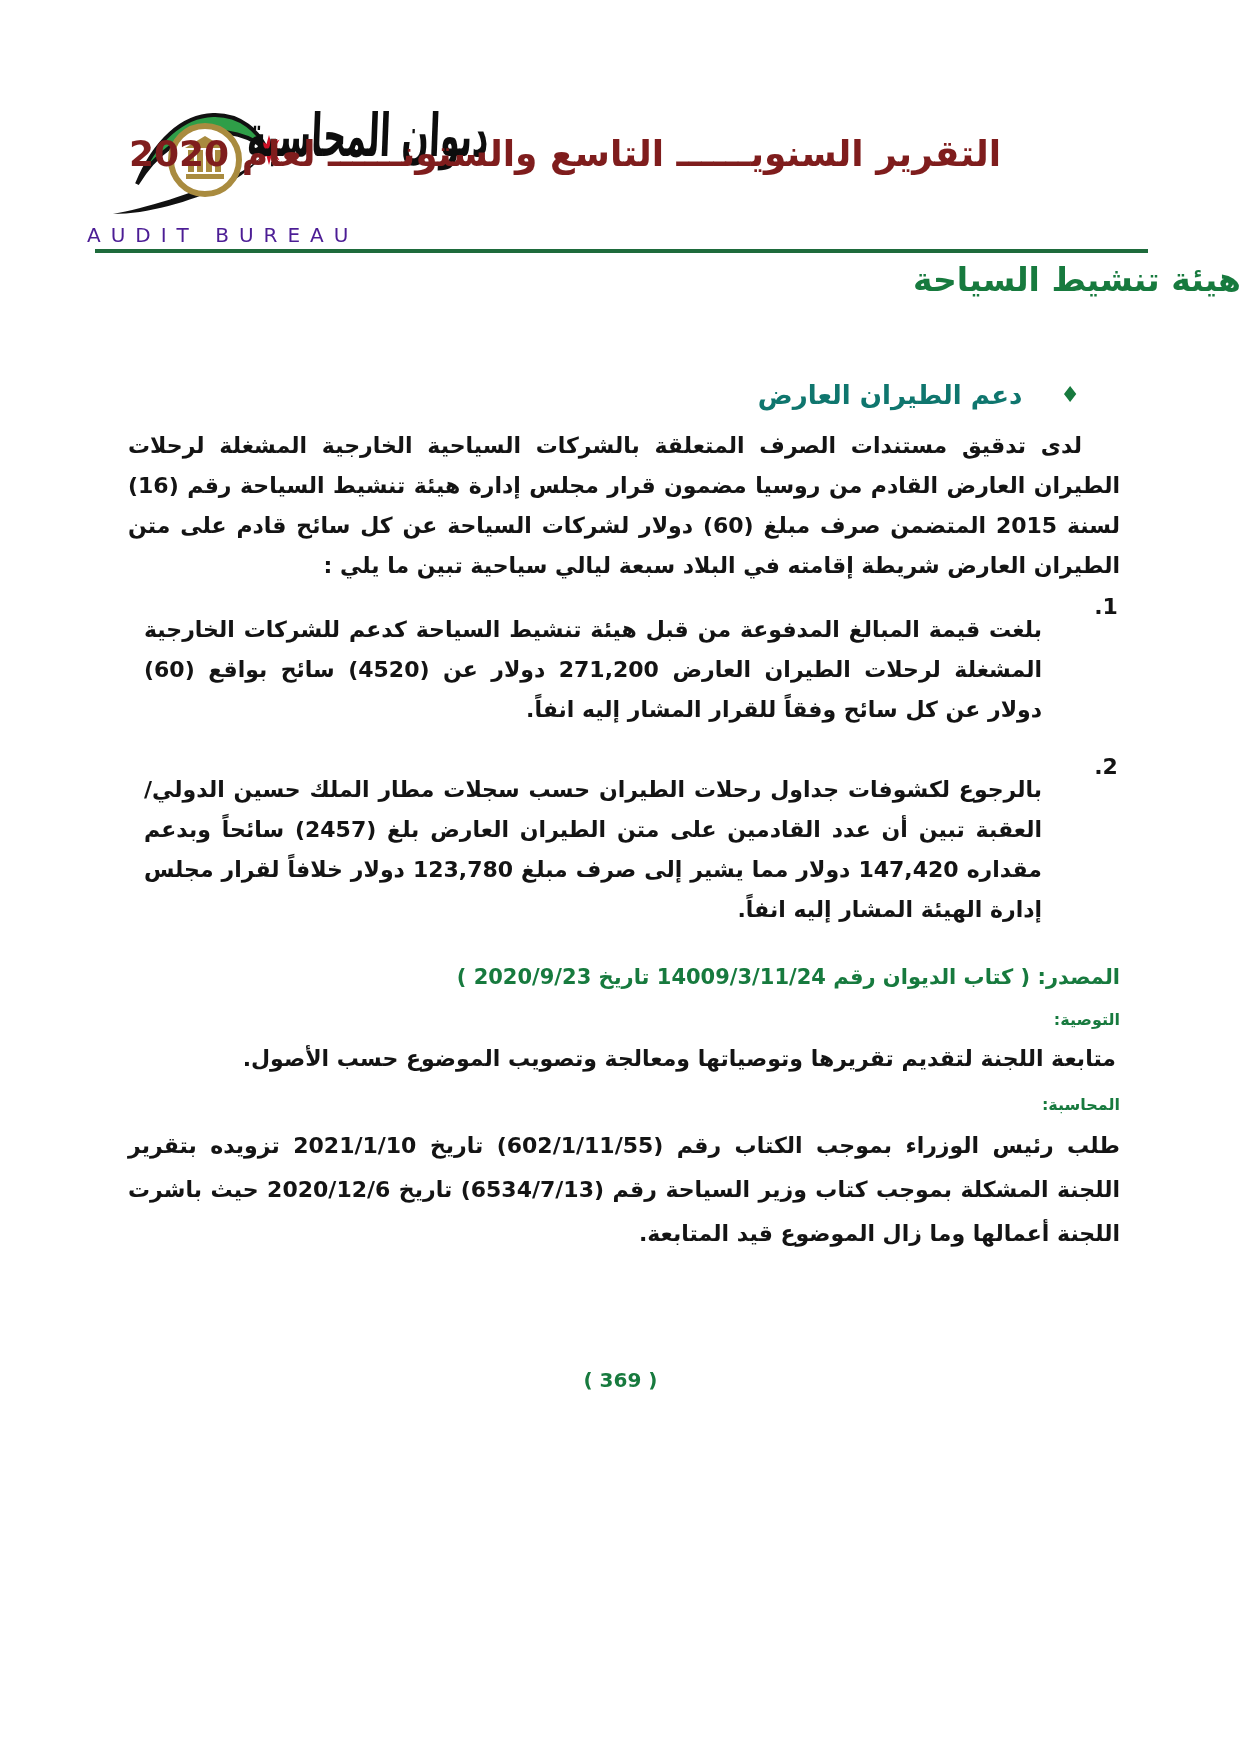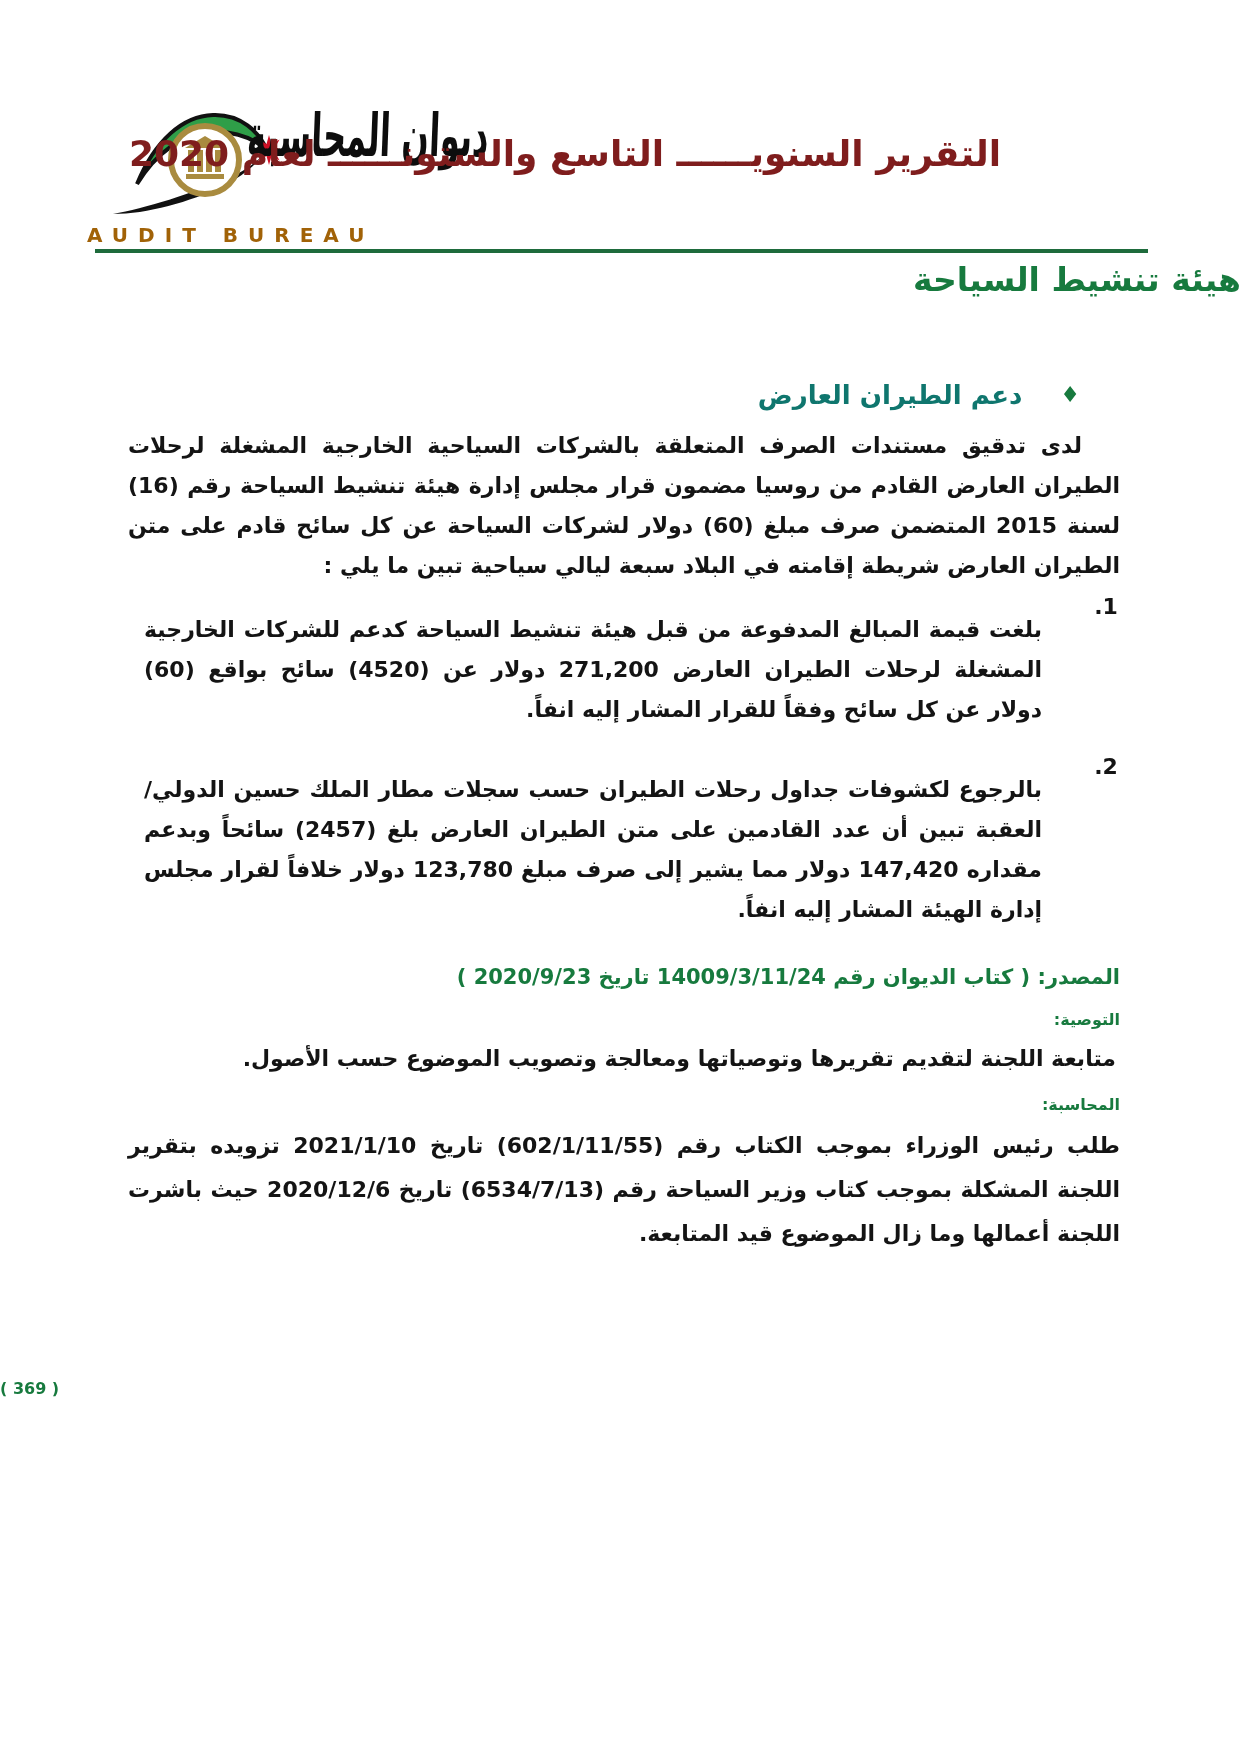--- a/index.html
+++ b/index.html
@@ -13,21 +13,21 @@
   .logo { position:absolute; left:85px; top:52px; width:405px; height:195px; }
   .logo svg { position:absolute; left:0; top:0; }
   .logo-arabic {
     position:absolute; right:0; top:48px; width:235px; text-align:center;
     direction:rtl; font-size:32px; font-weight:bold; color:#0d0d0d;
     transform:scaleY(1.85) skewX(-4deg); transform-origin:center top;
     white-space:nowrap;
   }
   .logo-en {
     position:absolute; left:2px; bottom:0; width:350px;
-    font-size:20px; font-weight:bold; letter-spacing:10px; color:#a16207;
+    font-size:20px; font-weight:normal; letter-spacing:10px; color:#4c1d95;
     white-space:nowrap;
   }
   .report-title {
     position:absolute; top:133px; right:240px;
     direction:rtl; white-space:nowrap;
     font-size:36px; font-weight:bold; color:#7f1d1d;
   }
   .header-rule {
     position:absolute; top:249px; left:95px; width:1053px; height:4px;
     background:#1e6b3c;
@@ -64,22 +64,22 @@
   .source {
     margin:14px 0 0; line-height:34px;
     color:#177a3e; font-size:21px;
   }
   .label { margin:16px 0 0; font-size:16px; color:#177a3e; }
   .rec    { margin:10px 4px 0; line-height:40px; }
   .action { margin:10px 0 0; line-height:44px; text-align:justify; }
 
   .page-number {
     position:absolute; top:1368px; left:0; width:100%;
-    text-align:left; direction:ltr;
-    font-size:16px; font-weight:bold; color:#177a3e;margin-top:11px;
+    text-align:center; direction:ltr;
+    font-size:20px; font-weight:bold; color:#177a3e;
   }
 </style>
 </head>
 <body>
 
 <div class="page">
 
   <div class="logo">
     <svg width="405" height="195" viewBox="0 0 405 195">
 

